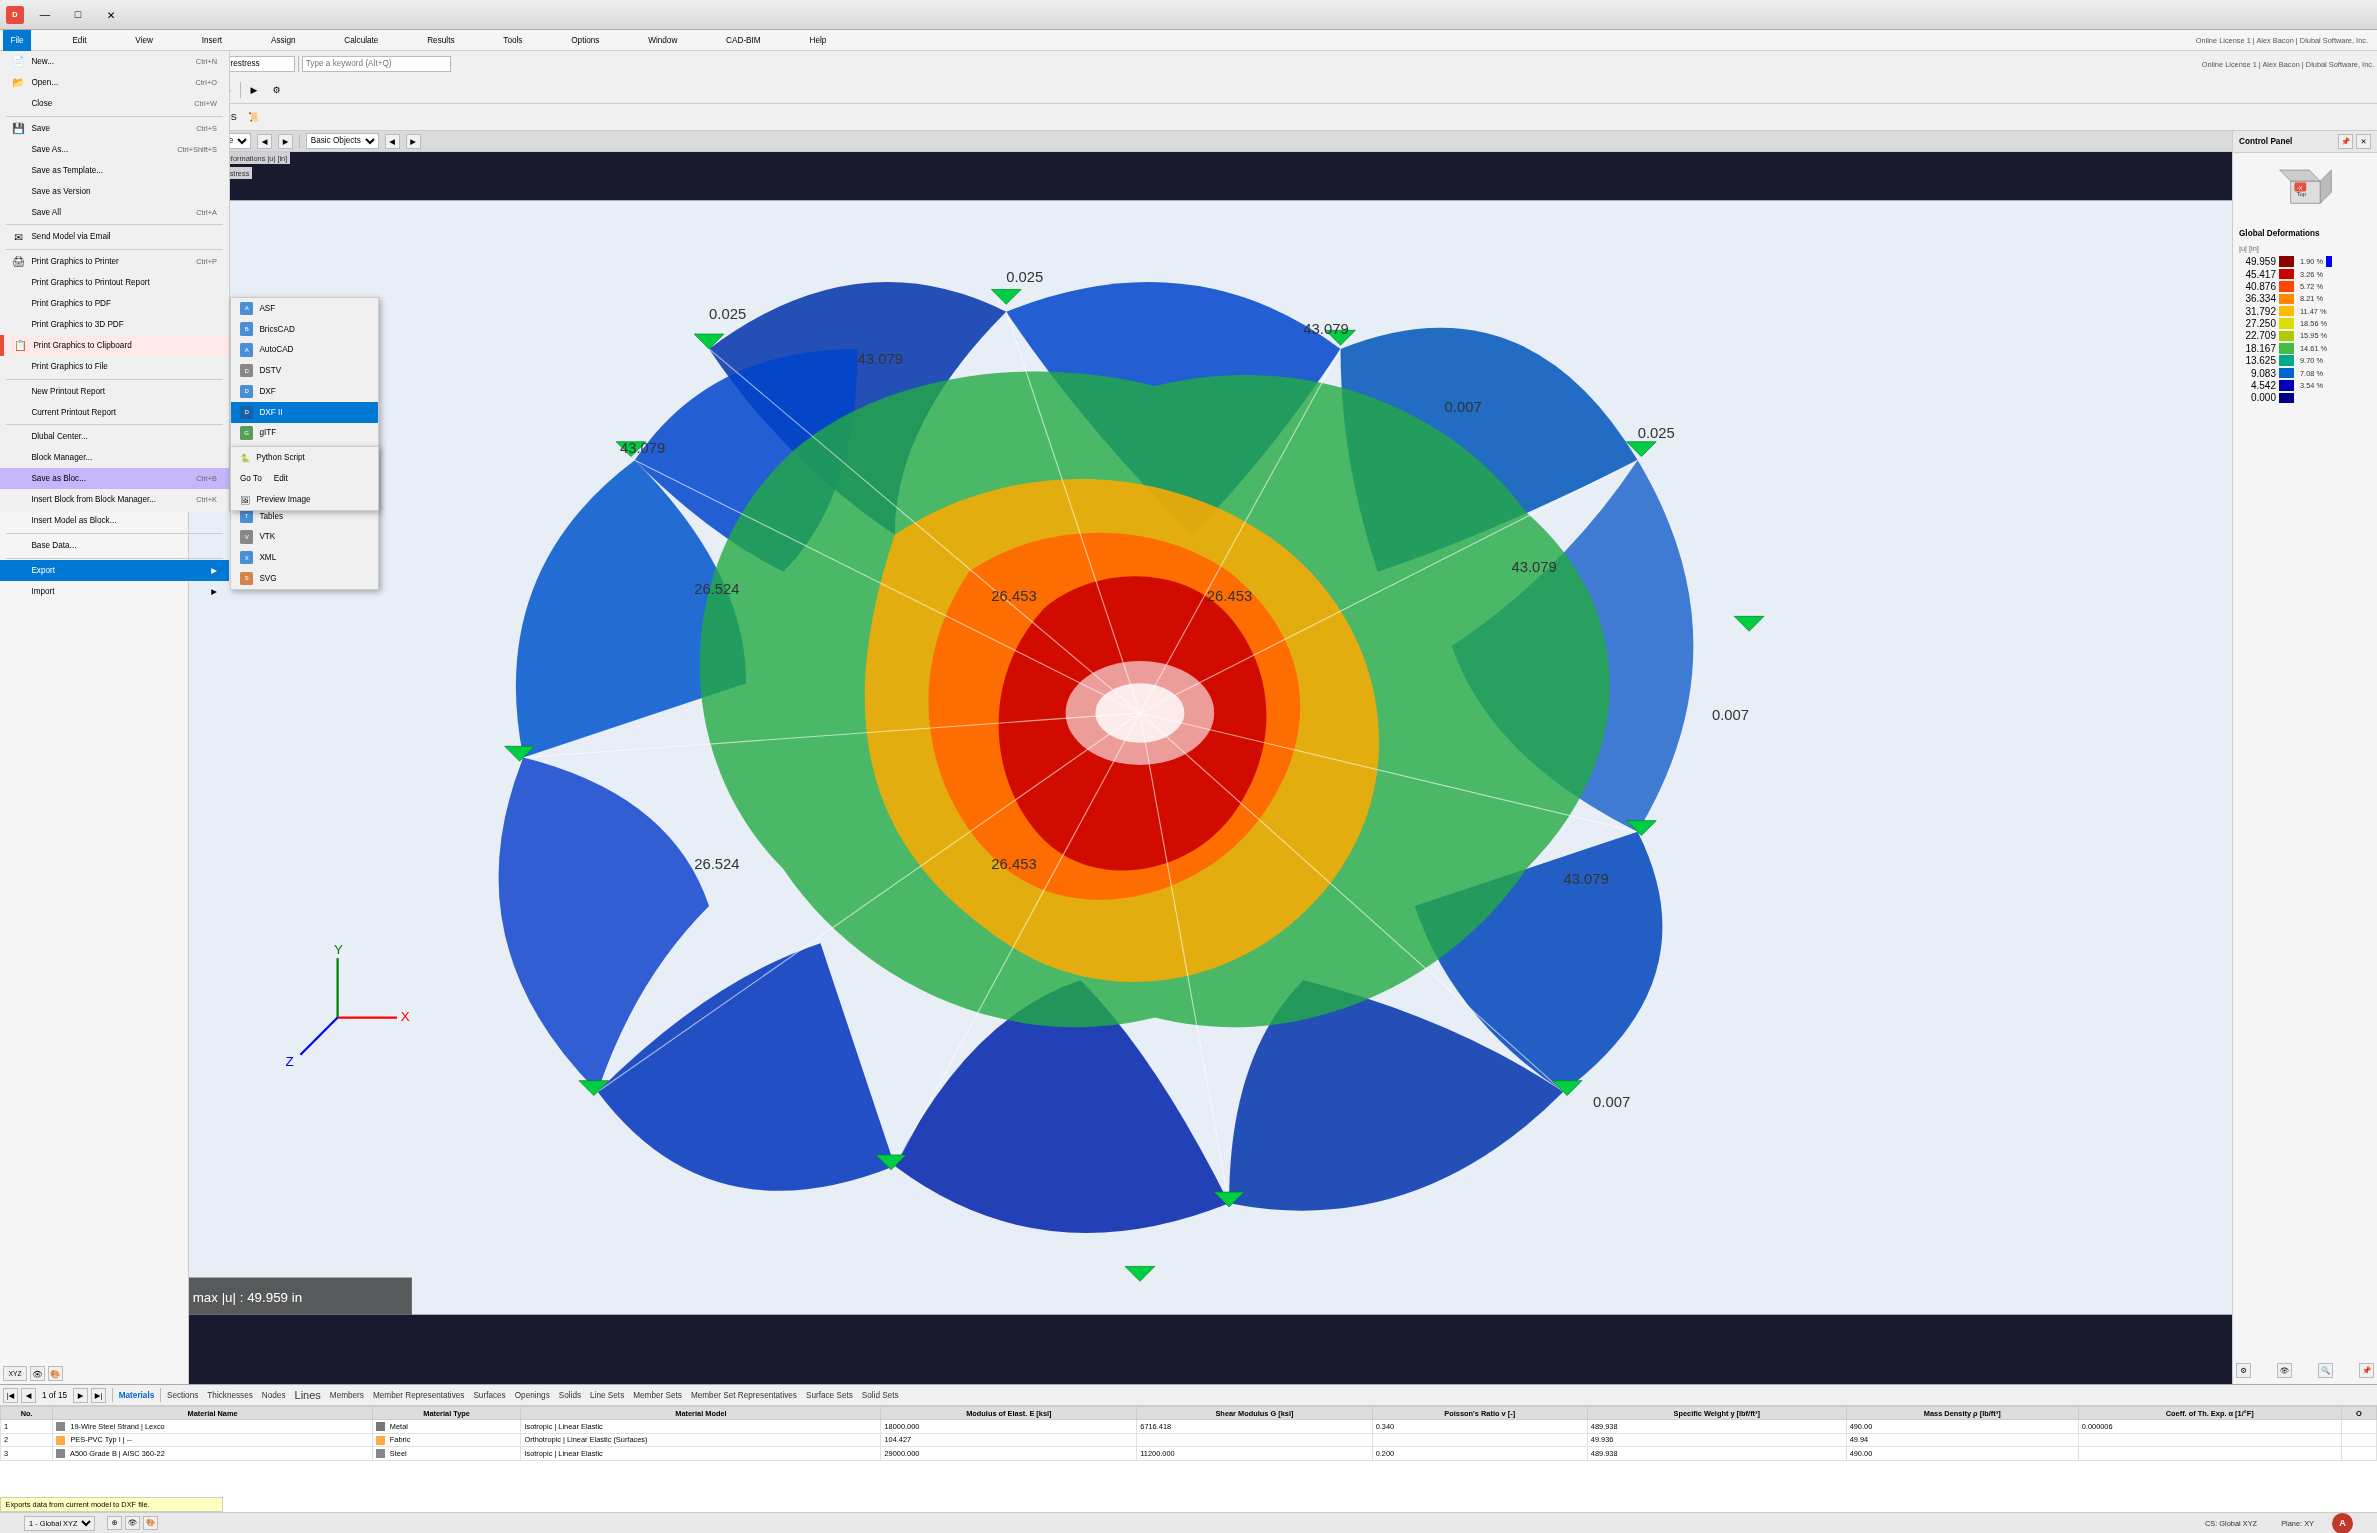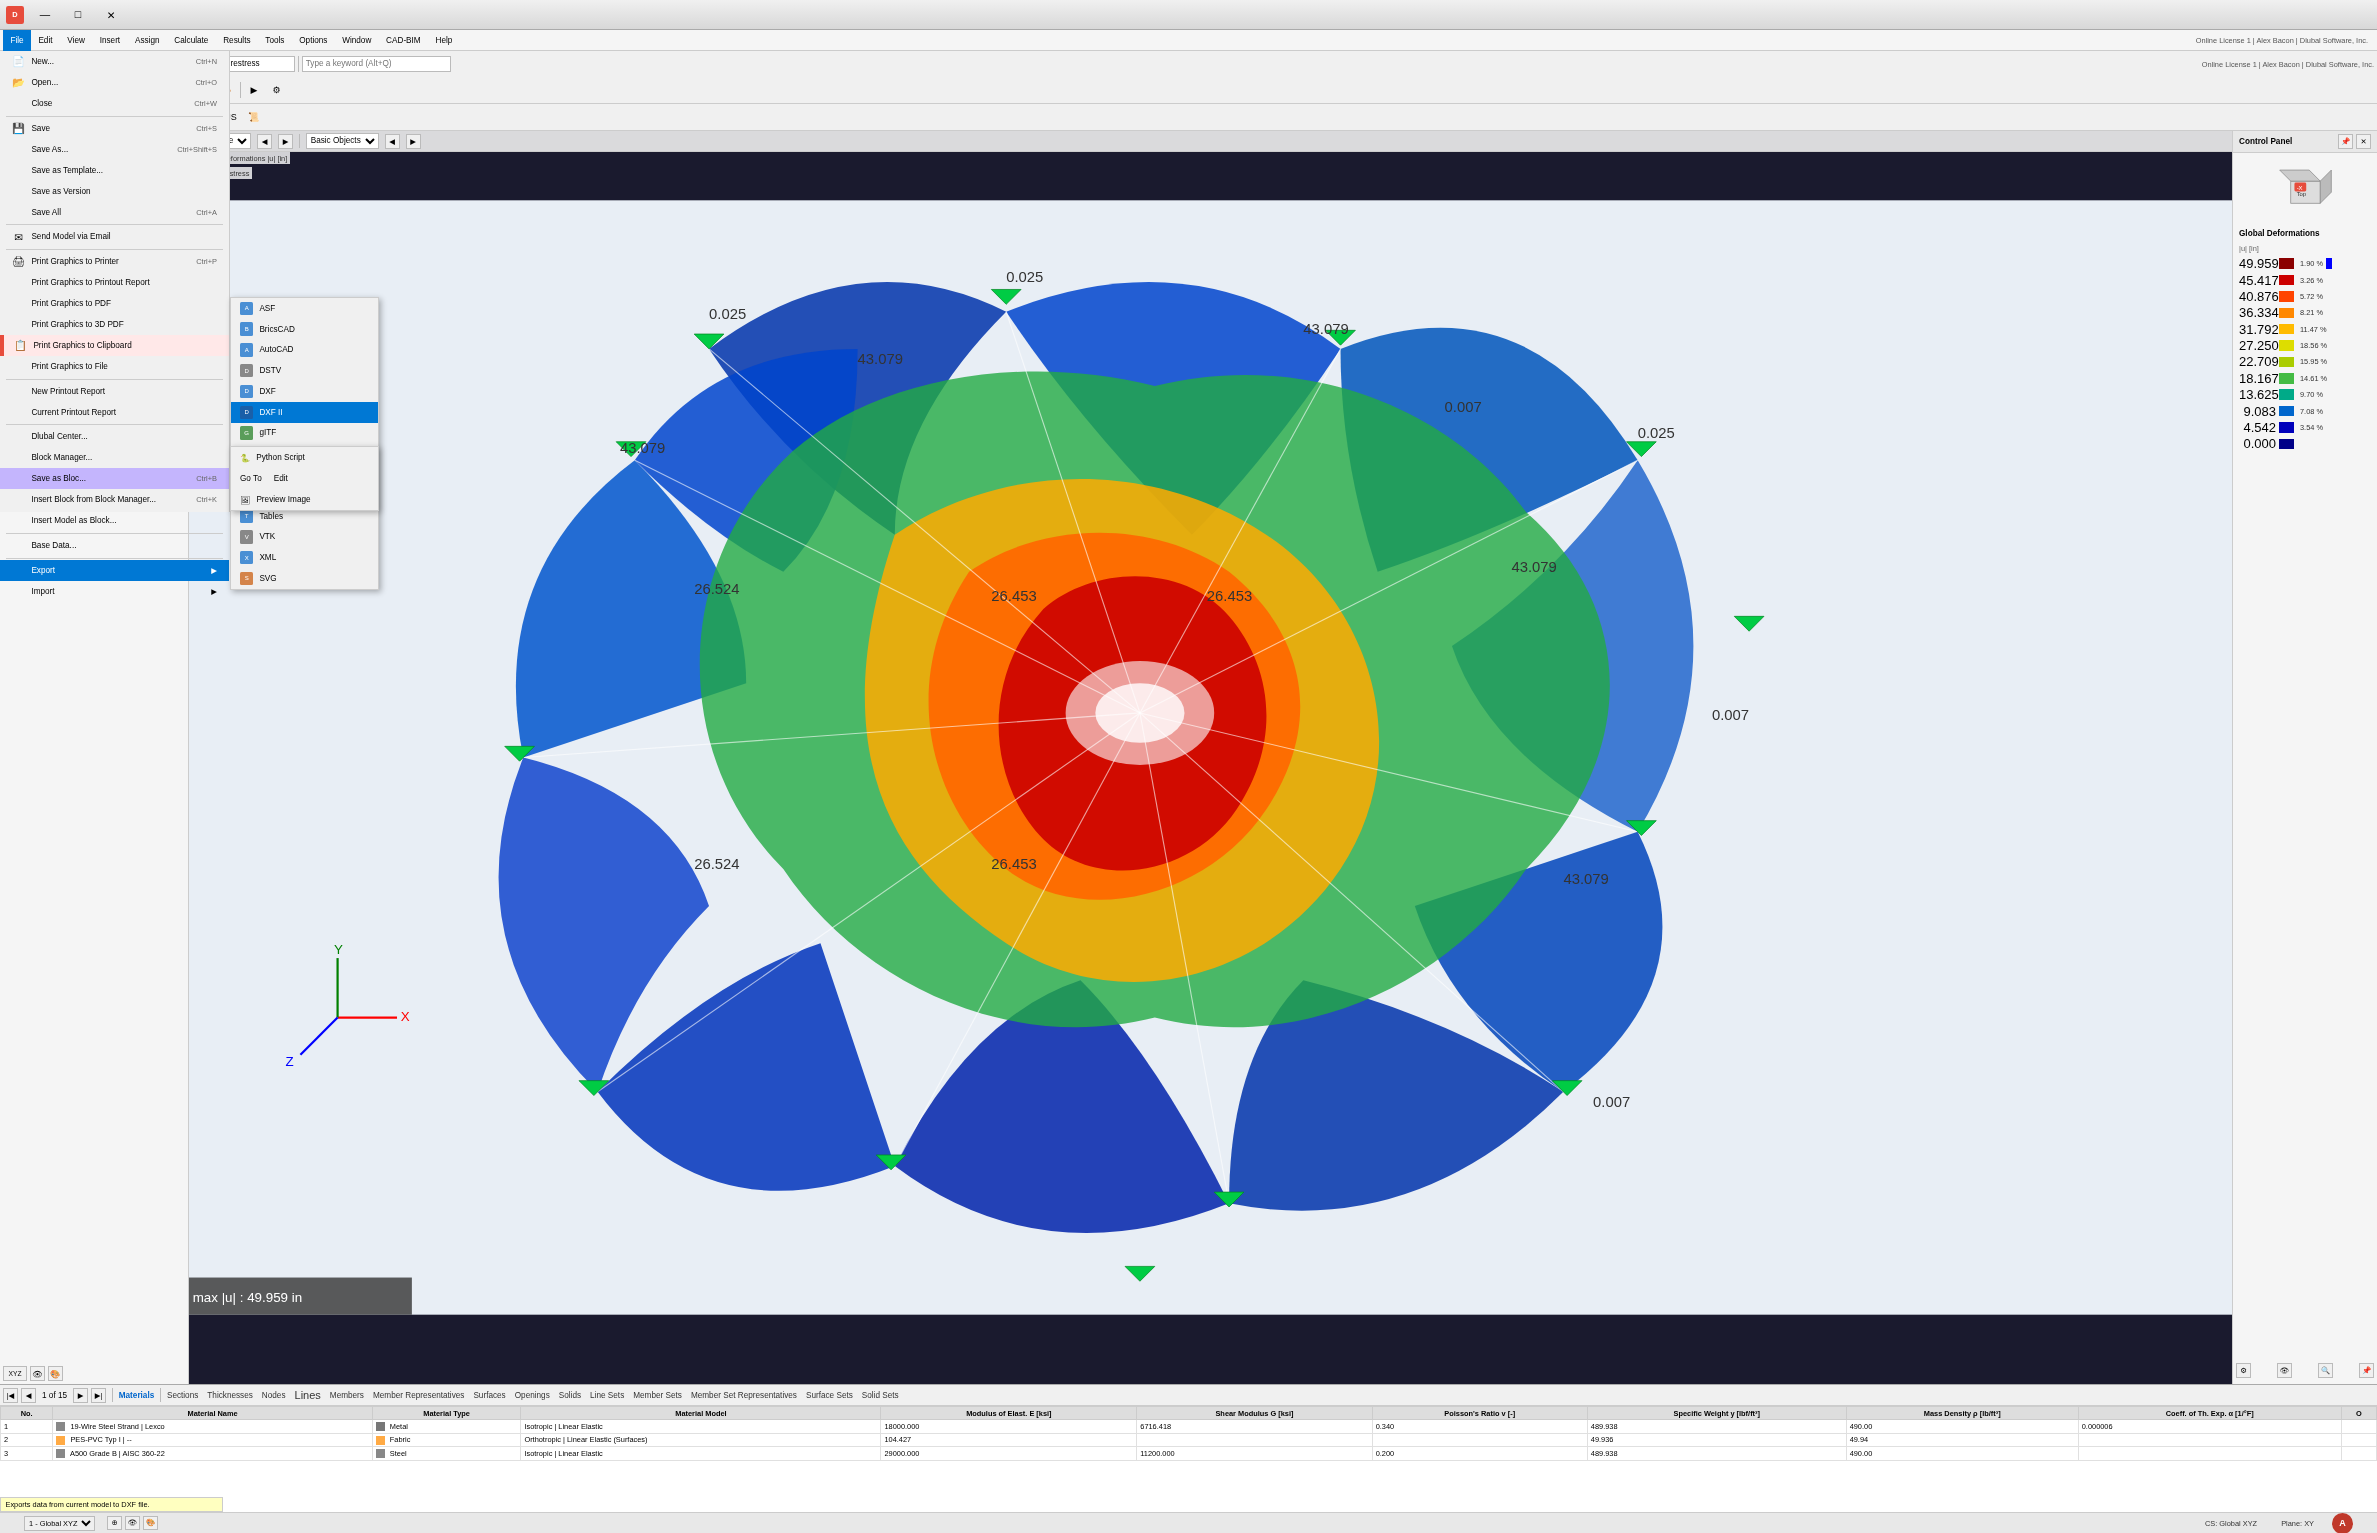--- a/index.html
+++ b/index.html
@@ -14,21 +14,21 @@
     }
     #title-bar .app-icon { width: 18px; height: 18px; background: #e74c3c; border-radius: 2.2px; margin-right: 6px; display: flex; align-items: center; justify-content: center; color: white; font-size: 7.4px; font-weight: bold; }
     #title-bar .title-text { font-size: 9px; color: #333; flex: 1; }
     #title-bar .window-controls { display: flex; gap: 3px; }
     #title-bar .win-btn { width: 30px; height: 21px; border: none; background: transparent; cursor: pointer; font-size: 10.4px; display: flex; align-items: center; justify-content: center; }
 
     
     #menu-bar {
       position: absolute; top: 30px; left: 0; right: 0; height: 21px;
       background: #f5f5f5; display: flex; align-items: center;
-      border-bottom: 0.7px solid #ccc; z-index: 99; padding: 0 3px;
+      border-bottom: 0.7px solid #ccc; z-index: 99; padding: 0 3px; gap: 34px;
     }
     .menu-item { padding: 1.5px 7.4px; cursor: pointer; font-size: 8.2px; height: 21px; display: flex; align-items: center; }
     .menu-item:hover, .menu-item.active { background: #0078d4; color: white; }
 
     
     #toolbar-1, #toolbar-2, #toolbar-3 {
       position: absolute; left: 0; right: 0; height: 27px;
       background: #f0f0f0; display: flex; align-items: center;
       border-bottom: 0.7px solid #ccc; z-index: 98; padding: 0 3px; gap: 1.5px;
     }
@@ -95,21 +95,21 @@
       position: absolute; right: 0; top: 131px; width: 145px; bottom: 149px;
       background: #f5f5f5; border-left: 0.7px solid #ccc; overflow-y: auto;
     }
     .cp-header { background: #e8e8e8; padding: 3px 6px; font-size: 8.2px; font-weight: bold; border-bottom: 0.7px solid #ccc; display: flex; align-items: center; justify-content: space-between; }
     .cp-title { font-size: 8.2px; font-weight: bold; padding: 4.5px 6px; }
     .cp-subtitle { font-size: 7.4px; color: #666; padding: 1.5px 6px 3px; }
 
     
     .legend-row { display: flex; align-items: center; padding: 0.7px 6px; font-size: 7.4px; gap: 3px; }
     .legend-color { width: 15px; height: 10.4px; flex-shrink: 0; }
-    .legend-val { width: 37px; text-align: right; font-size: 13px; }
+    .legend-val { width: 37px; text-align: right; font-size: 10px; }
     .legend-pct { font-size: 7.4px; color: #333; margin-left: 3px; }
     .legend-bar-indicator { width: 6px; height: 10.4px; background: #0000ff; flex-shrink: 0; }
 
     
     #left-sidebar {
       position: absolute; left: 0; top: 131px; width: 189px; bottom: 149px;
       background: #f5f5f5; border-right: 0.7px solid #ccc; overflow-y: auto; z-index: 10;
     }
     .ls-section { padding: 0; }
     .ls-group-header { display: flex; align-items: center; padding: 2.2px 6px; font-size: 8.2px; background: #e8e8e8; border-bottom: 0.7px solid #ddd; gap: 3px; min-height: 18px; }

